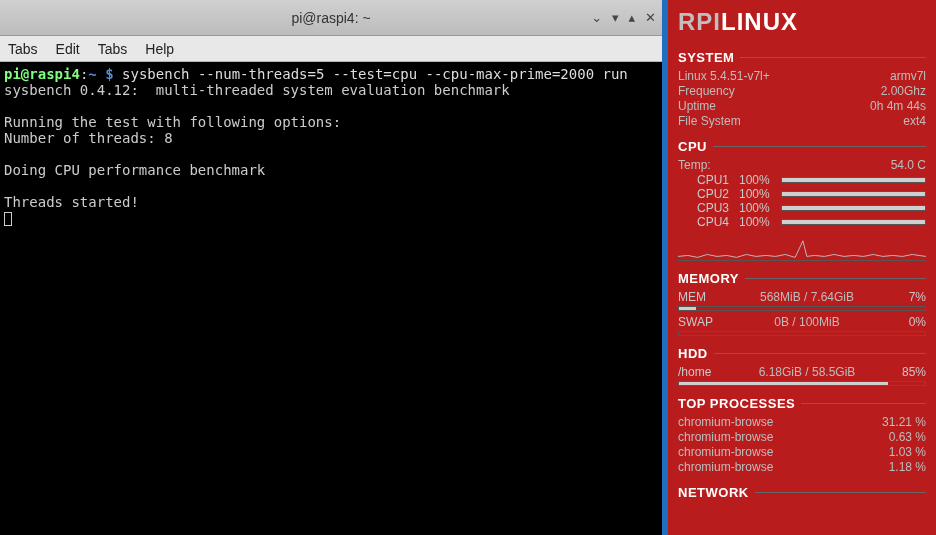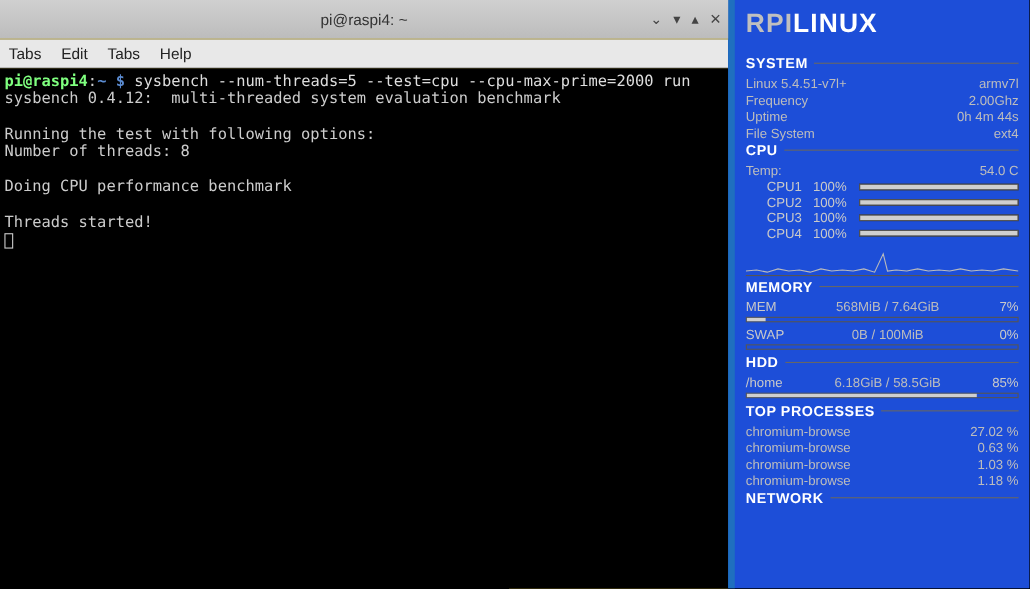--- a/index.html
+++ b/index.html
@@ -69,21 +69,21 @@
 .cursor {
   display: inline-block;
   width: 8px; height: 14px;
   border: 1px solid #ccc;
   vertical-align: bottom;
 }
 
 
 .panel {
   width: 274px;
-  background: #1d4ed8;
+  background: #b91c1c;
   border-left: 6px solid #1f6fbf;
   color: #c9c9c9;
   font-family: sans-serif;
   font-size: 12px;
   padding: 8px 10px 0 10px;
   overflow: hidden;
 }
 .brand {
   font-size: 24px;
   font-weight: bold;
@@ -93,21 +93,21 @@
 .brand .b1 { color: #bfbfbf; }
 .brand .b2 { color: #fff; }
 .section-title {
   color: #fff;
   font-weight: bold;
   font-size: 13px;
   letter-spacing: 0.5px;
   display: flex;
   align-items: center;
   gap: 6px;
-  margin-top: 0;
+  margin-top: 10px;
   margin-bottom: 4px;
 }
 .section-title::after {
   content: "";
   flex: 1;
   height: 1px;
   background: #666;
 }
 .row {
   display: flex;
@@ -294,21 +294,21 @@
   </div>
   <div class="thinbar">
       <i style="width:85%"></i>
     </div>
 
   <div class="section-title">
       <span>TOP PROCESSES</span>
     </div>
   <div class="row">
       <span>chromium-browse</span>
-      <span class="r">27.02 %</span>
+      <span class="r">31.21 %</span>
     </div>
   <div class="row">
       <span>chromium-browse</span>
       <span class="r">0.63 %</span>
     </div>
   <div class="row">
       <span>chromium-browse</span>
       <span class="r">1.03 %</span>
     </div>
   <div class="row">

